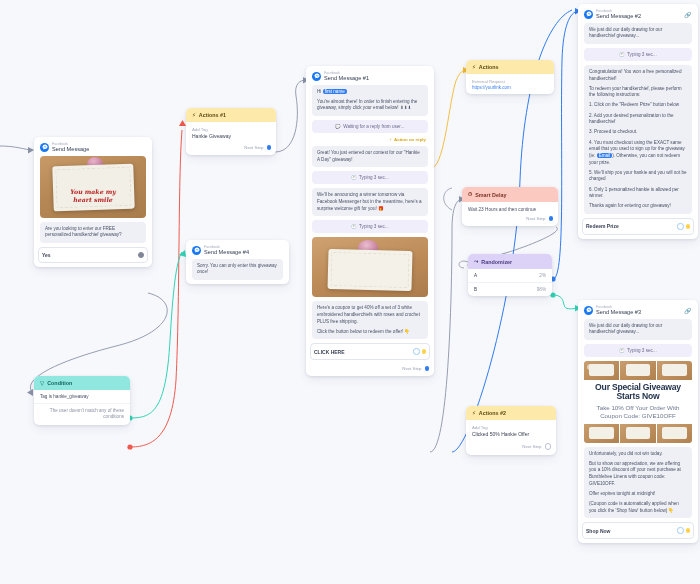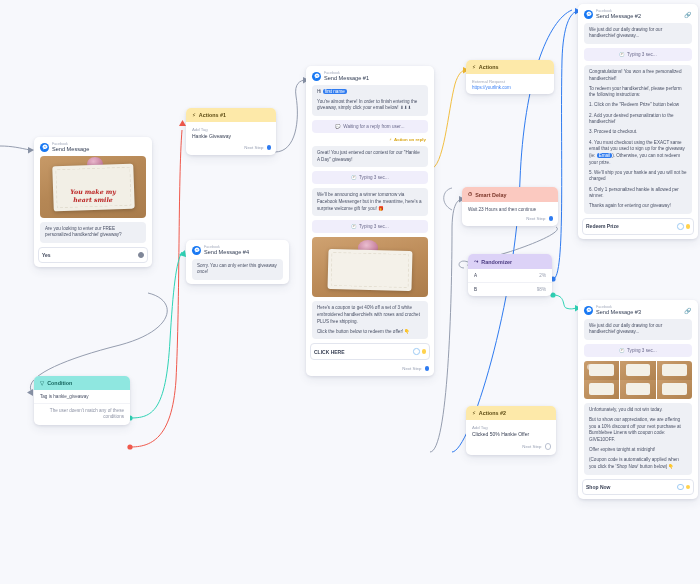--- a/index.html
+++ b/index.html
@@ -376,20 +376,24 @@
       <span class="ic ic-clock">🕐</span><span>Typing 3 sec...</span>
     </div>
     <div class="promo">
       <div class="promo-strip">
         <div class="promo-cell">
             <span class="watermark"></span>
           </div>
         <div class="promo-cell"></div>
         <div class="promo-cell"></div>
       </div>
+      <div class="promo-mid">
+        <div class="promo-h1">Our Special Giveaway Starts Now</div>
+        <div class="promo-h2">Take 10% Off Your Order With Coupon Code: GIVE10OFF</div>
+      </div>
       <div class="promo-strip">
         <div class="promo-cell"></div>
         <div class="promo-cell"></div>
         <div class="promo-cell"></div>
       </div>
     </div>
     <div class="bubble">
       <p>Unfortunately, you did not win today.</p>
       <p>But to show our appreciation, we are offering you a 10% discount off your next purchase at Bumblebee Linens with coupon code: GIVE10OFF.</p>
       <p>Offer expires tonight at midnight!</p>

